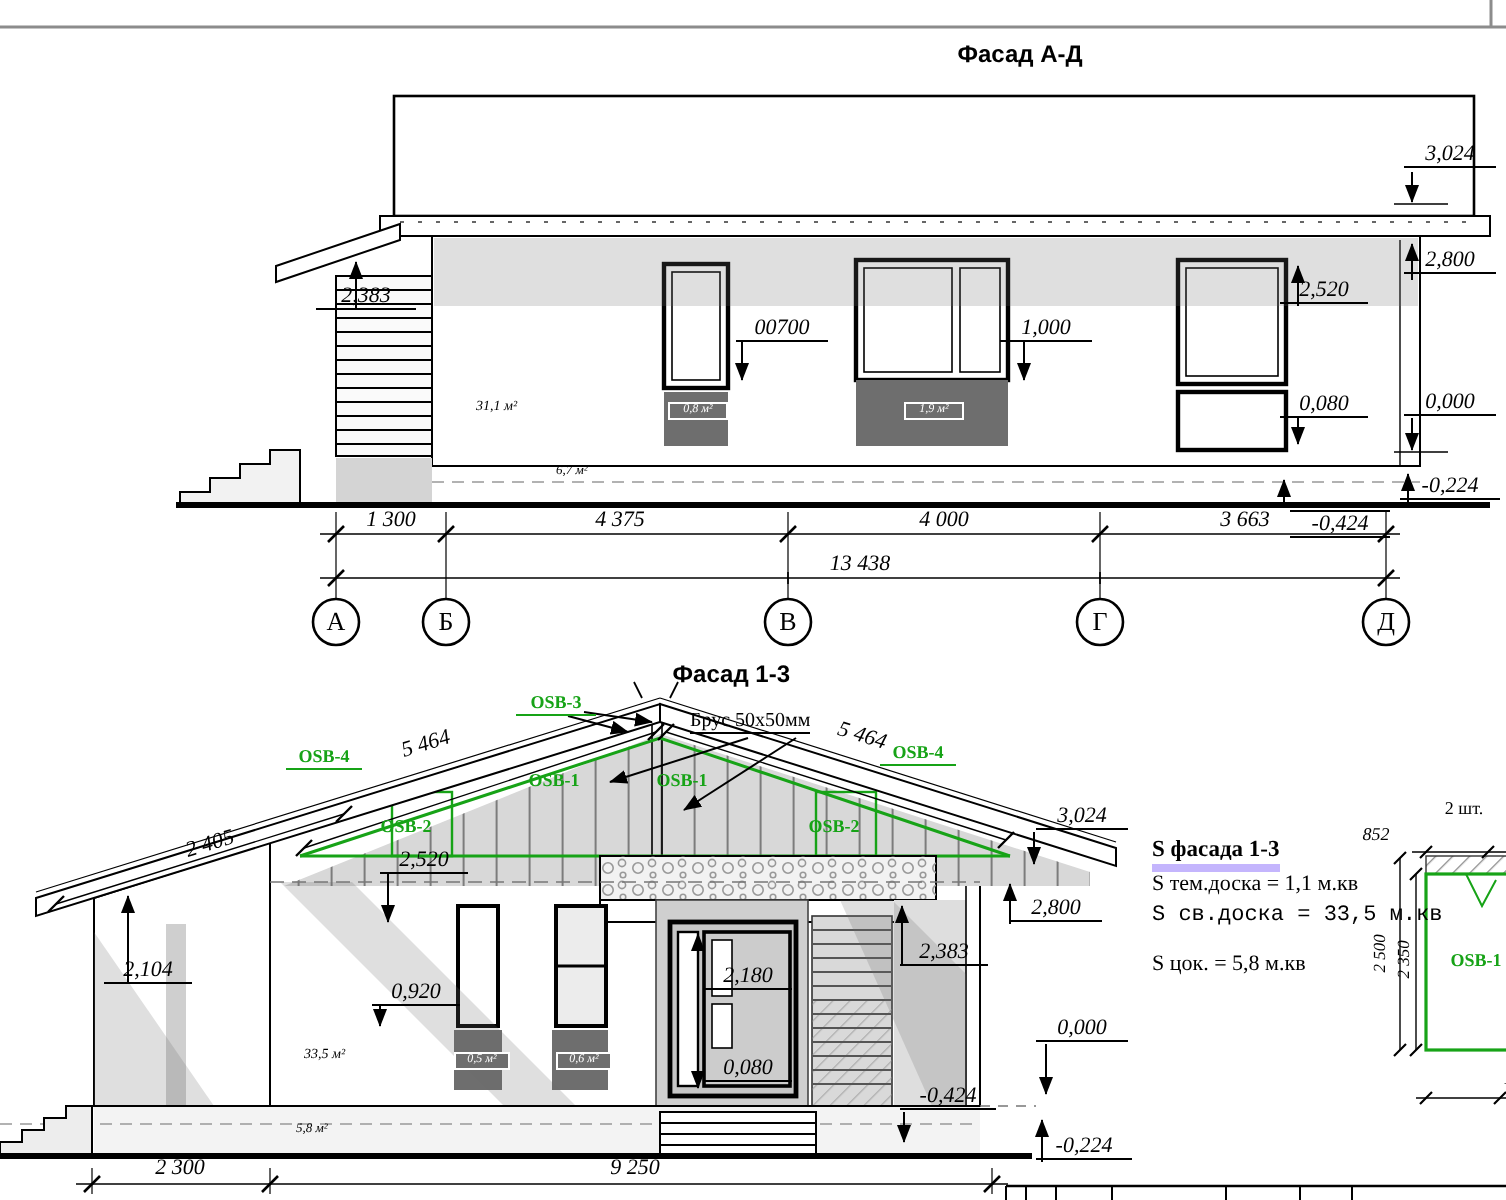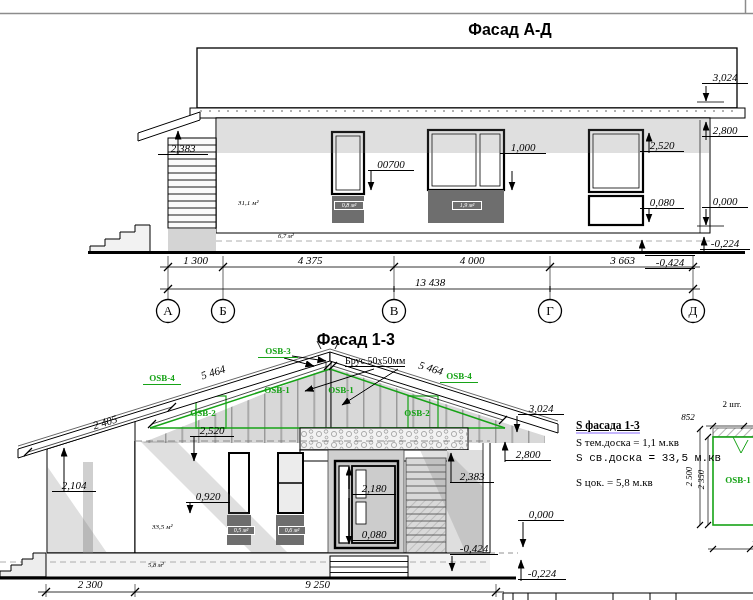--- a/index.html
+++ b/index.html
@@ -2,29 +2,29 @@
 <html><head>
 <meta charset="utf-8">
 <style>
   html,body{margin:0;padding:0;background:#fff;}
   #stage{position:relative;width:753px;height:600px;background:#fff;overflow:hidden;
          font-family:"Liberation Serif",serif;}
   .lbl{position:absolute;white-space:nowrap;color:#000;line-height:1.1;}
   .dim{font-style:italic;font-size:11px;text-align:center;}
   .u{border-bottom:1px solid #000;padding-bottom:0px;}
   .bx{border-top:1px solid #000;border-bottom:1px solid #000;}
-  .ttl{font-family:"Liberation Sans",sans-serif;font-weight:bold;font-size:16px;text-align:center;}
+  .ttl{font-family:"Liberation Sans",sans-serif;font-weight:bold;font-size:12px;text-align:center;}
   .ar{font-style:italic;font-size:7px;}
   .ar2{font-style:italic;font-size:6.5px;}
   .war{font-style:italic;font-size:6px;color:#fff;background:#6e6e6e;border:1px solid #fff;
        text-align:center;line-height:7px;padding:0 1px;}
   .osb{font-weight:bold;font-size:9px;color:#17a317;text-align:center;font-family:"Liberation Serif",serif;}
   .osbu{border-bottom:1px solid #17a317;}
   .leg{font-size:11px;}
-  .legt{font-size:11.5px;font-weight:bold;border-bottom:2px solid #c4b5fd;text-decoration:underline;}
+  .legt{font-size:11.5px;font-weight:bold;border-bottom:4px solid #c4b5fd;}
   .axl{font-size:13px;text-align:center;}
   .sm{font-style:italic;font-size:9px;text-align:center;}
   .smr{font-style:italic;font-size:8.5px;text-align:center;}
   svg{position:absolute;left:0;top:0;}
 </style>
 </head>
 <body>
 
 <div id="stage">
 
@@ -238,21 +238,21 @@
 
   <g>
     <line x1="503" y1="593" x2="753" y2="593" stroke="#000" stroke-width="1.2"></line>
     <path d="M503,593V600 M513,593V600 M528,593V600 M556,593V600 M613,593V600 M650,593V600 M676,593V600" stroke="#000" stroke-width="1"></path>
   </g>
 </svg>
 
 <span class="lbl ttl" style="left:455px;top:21px;width:110px;">Фасад А-Д</span>
 <span class="lbl dim u" style="left:158px;top:142px;width:50px;">2,383</span>
 <span class="lbl dim u" style="left:368px;top:158px;width:46px;">00700</span>
-<span class="lbl dim u" style="left:500px;top:141px;width:46px;">1,000</span>
+<span class="lbl dim u" style="left:500px;top:158px;width:46px;">1,000</span>
 <span class="lbl dim u" style="left:640px;top:139px;width:44px;">2,520</span>
 <span class="lbl dim u" style="left:640px;top:196px;width:44px;">0,080</span>
 <span class="lbl dim u" style="left:702px;top:71px;width:46px;">3,024</span>
 <span class="lbl dim u" style="left:702px;top:124px;width:46px;">2,800</span>
 <span class="lbl dim u" style="left:702px;top:195px;width:46px;">0,000</span>
 <span class="lbl dim u" style="left:700px;top:237px;width:50px;">-0,224</span>
 <span class="lbl dim bx" style="left:645px;top:255px;width:50px;">-0,424</span>
 <span class="lbl ar" style="left:238px;top:200px;">31,1 м²</span>
 <span class="lbl war" style="left:334px;top:201px;width:26px;">0,8 м²</span>
 <span class="lbl war" style="left:452px;top:201px;width:26px;">1,9 м²</span>

